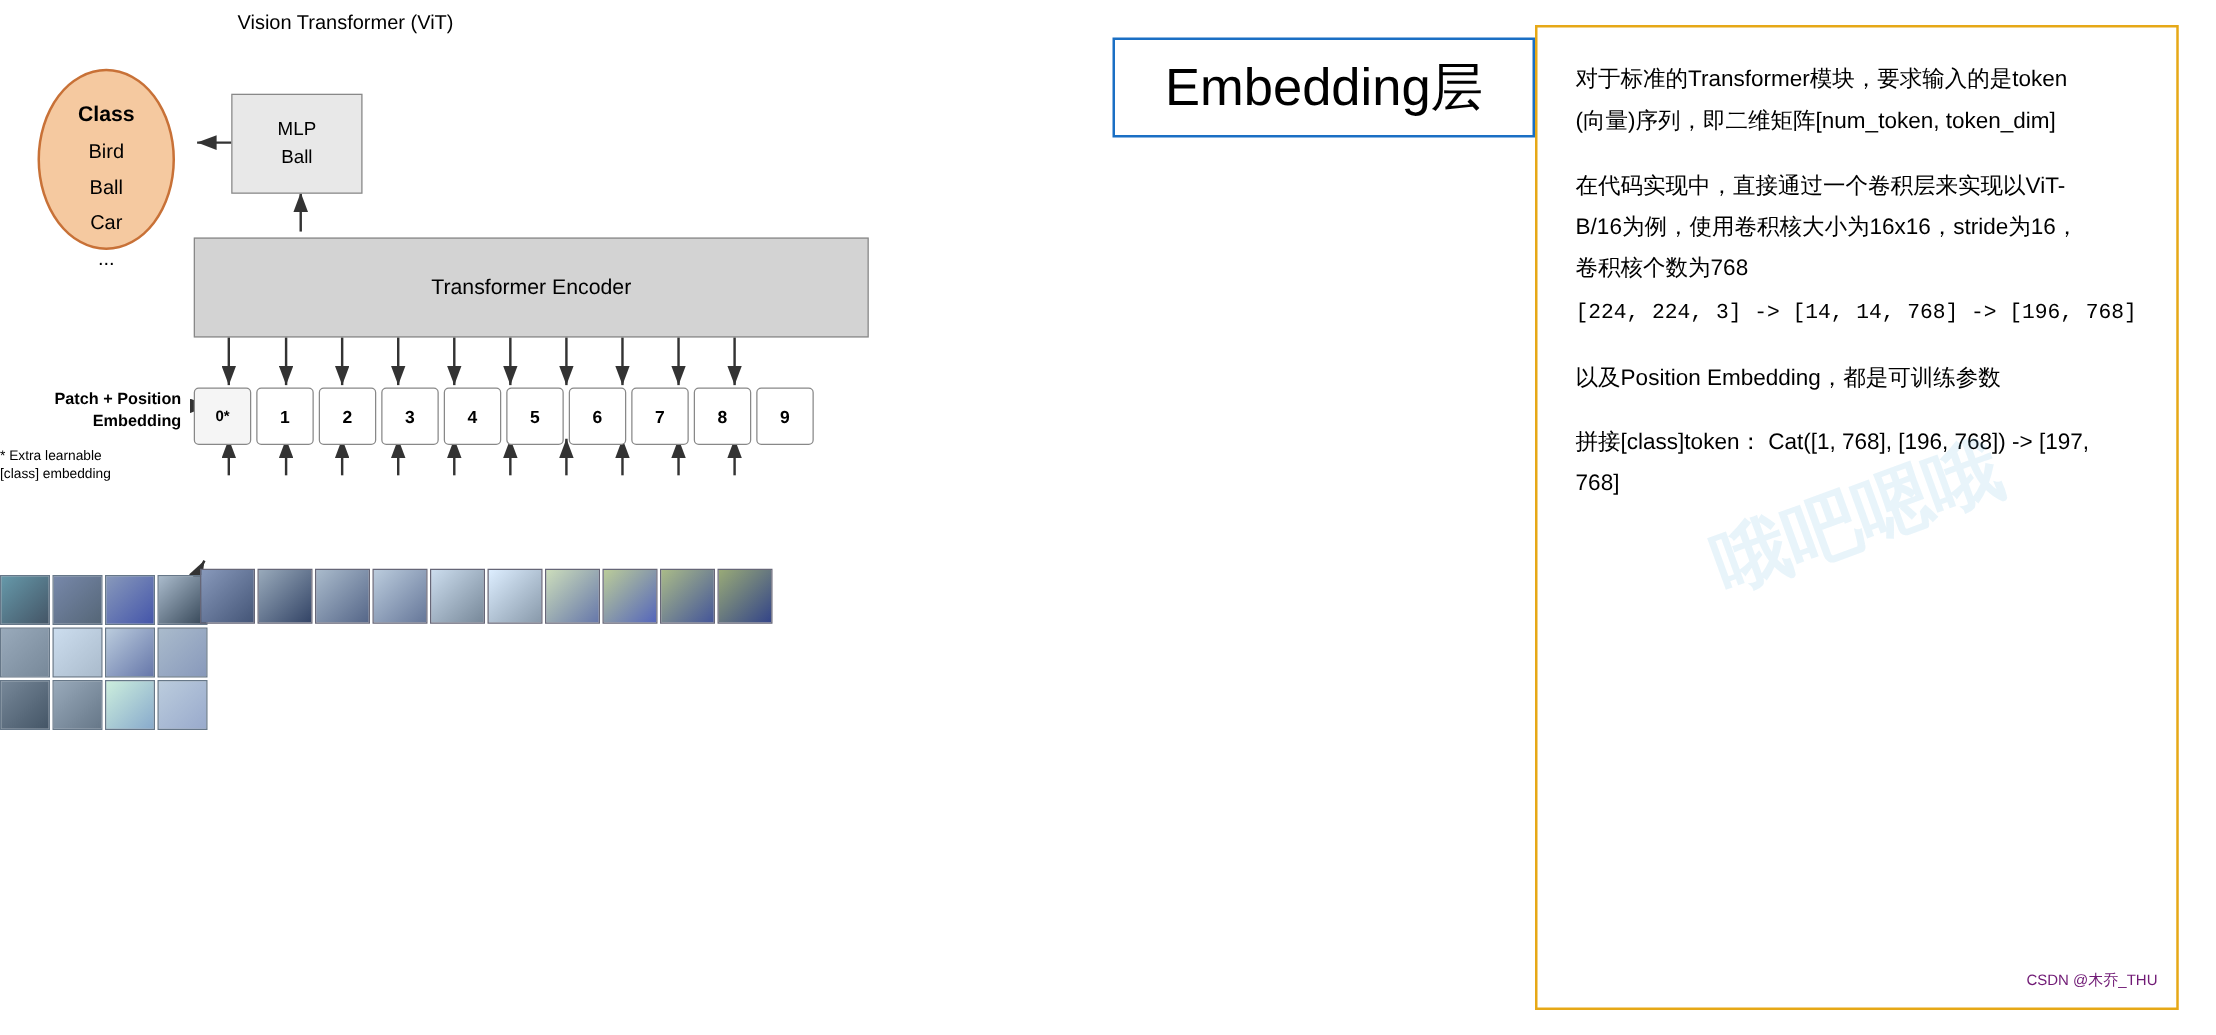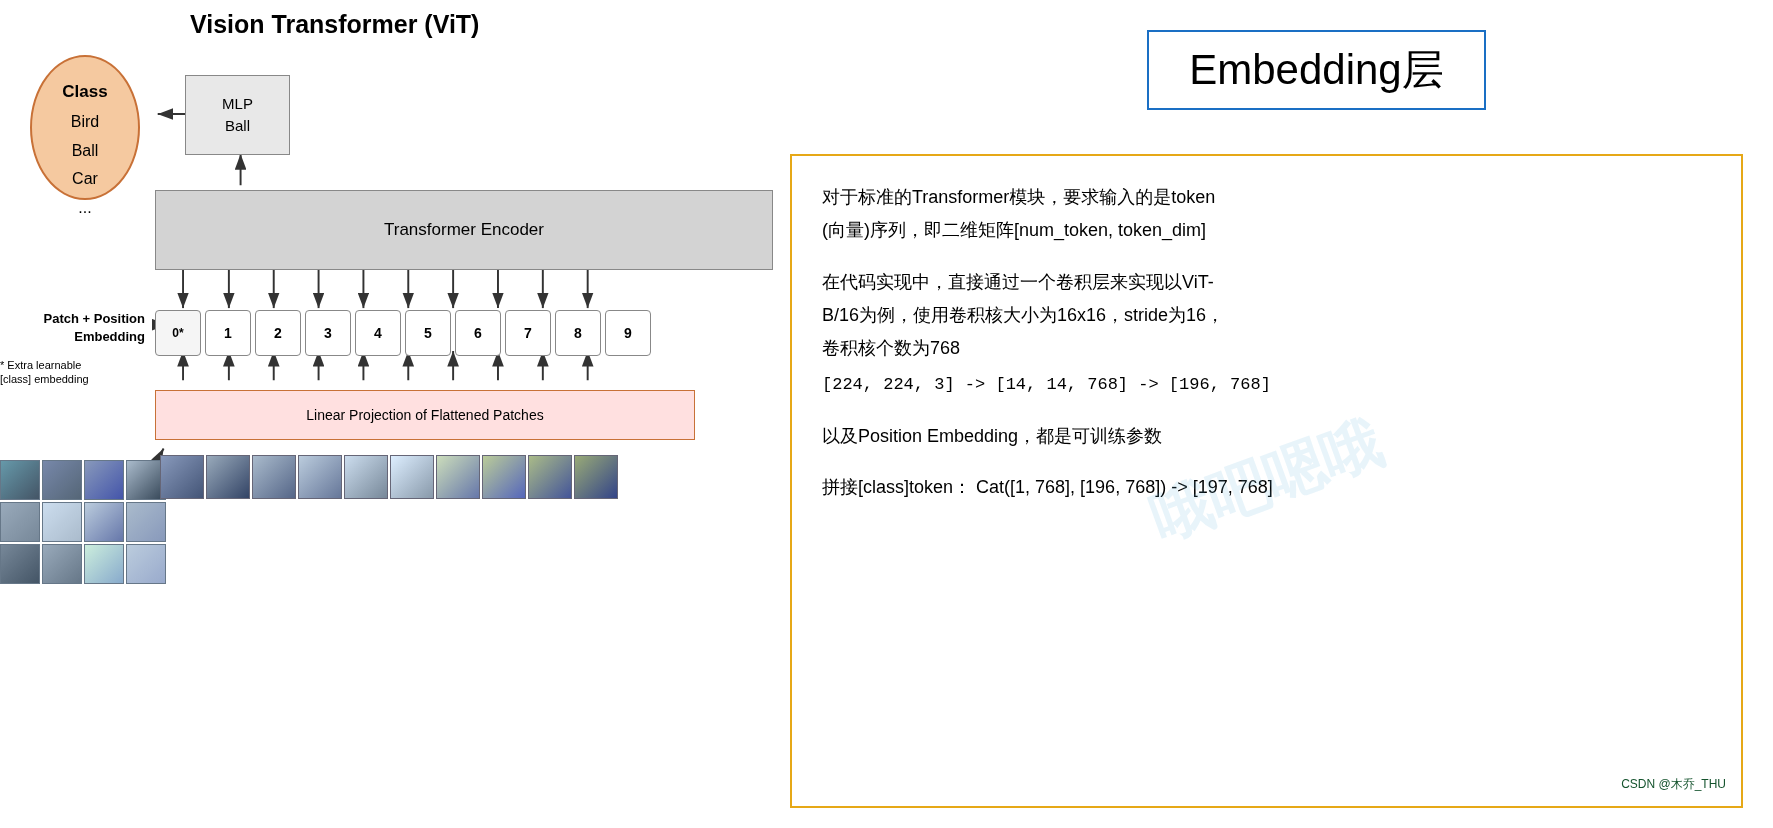--- a/index.html
+++ b/index.html
@@ -72,21 +72,21 @@
       justify-content: center;
       font-size: 15px;
       line-height: 1.5;
     }
 
     
     .transformer-box {
       position: absolute;
       left: 155px;
       top: 190px;
-      width: 618px;
+      width: 540px;
       height: 80px;
       background: #d3d3d3;
       border: 1.5px solid #888;
       display: flex;
       align-items: center;
       justify-content: center;
       font-size: 17px;
     }
 
     
@@ -174,21 +174,21 @@
       border: 1px solid #678;
       overflow: hidden;
       position: relative;
     }
 
     
     .right-panel {
       flex: 1;
       padding: 20px 30px;
       display: flex;
-      flex-direction: column;
+      flex-direction: row;
       gap: 0;
     }
 
     
     .page-title-box {
       border: 2.5px solid #1a6fc4;
       padding: 10px 40px;
       display: inline-block;
       font-size: 42px;
       font-weight: normal;
@@ -234,21 +234,21 @@
       font-weight: bold;
       pointer-events: none;
       white-space: nowrap;
     }
 
     .csdn-credit {
       position: absolute;
       bottom: 10px;
       right: 15px;
       font-size: 12px;
-      color: #14532d;
+      color: #701a75;
     }
 
     
     .patch-0 { background: linear-gradient(135deg, #6699aa 0%, #445566 100%); }
     .patch-1 { background: linear-gradient(135deg, #7788aa 0%, #556677 100%); }
     .patch-2 { background: linear-gradient(135deg, #8899bb 0%, #4455aa 100%); }
     .patch-3 { background: linear-gradient(135deg, #aabbcc 0%, #334455 100%); }
     .patch-4 { background: linear-gradient(135deg, #99aabb 0%, #778899 100%); }
     .patch-5 { background: linear-gradient(135deg, #ccddee 0%, #aabbcc 100%); }
     .patch-6 { background: linear-gradient(135deg, #bbccdd 0%, #6677aa 100%); }
@@ -265,22 +265,22 @@
       left: 0;
       width: 100%;
       height: 100%;
       pointer-events: none;
     }
 
     .vit-header {
       position: absolute;
       top: 10px;
       left: 190px;
-      font-size: 25px;
-      font-weight: bold;
+      font-size: 16px;
+      font-weight: normal;
     }
   </style>
 </head>
 <body>
 
 <div class="page-container">
 
   <div class="left-panel">
 
     <div class="vit-header">Vision Transformer (ViT)</div>
@@ -376,23 +376,20 @@
             <span>7</span>
           </div>
         <div class="token">
             <span>8</span>
           </div>
         <div class="token">
             <span>9</span>
           </div>
       </div>
 
-      <div class="linear-proj-box">
-        <span>Linear Projection of Flattened Patches</span>
-      </div>
 
       <div class="patches-area" style="left:0; top:460px;">
         <div class="patch-row">
           <div class="patch patch-0"></div>
           <div class="patch patch-1"></div>
           <div class="patch patch-2"></div>
           <div class="patch patch-3"></div>
         </div>
         <div class="patch-row">
           <div class="patch patch-4"></div>

